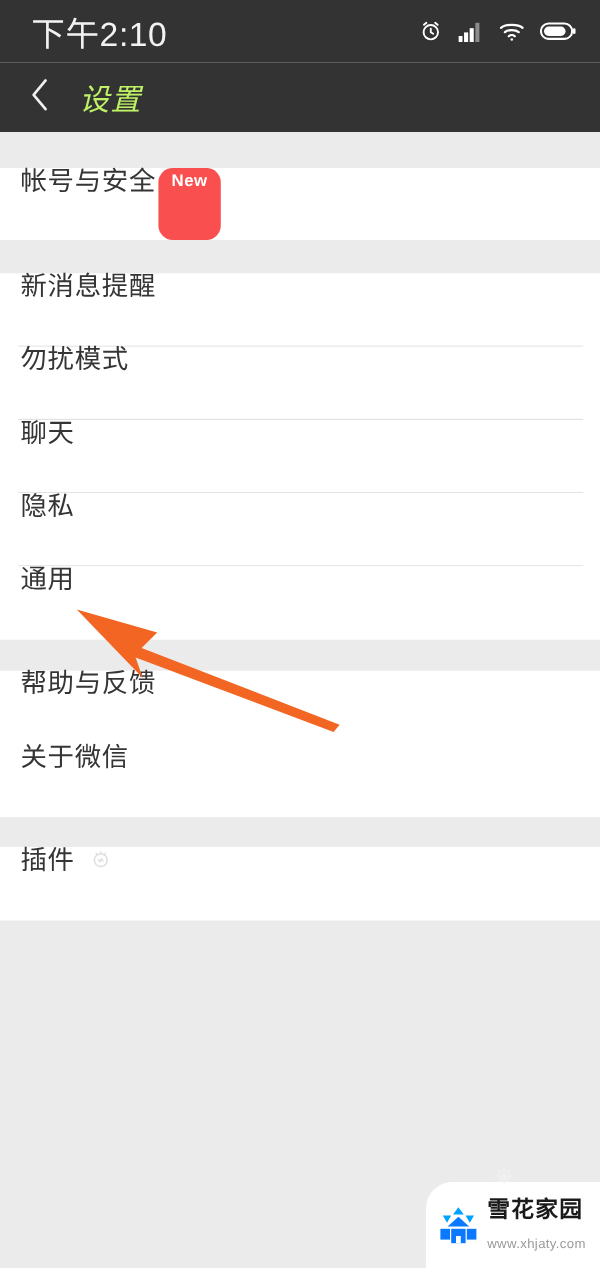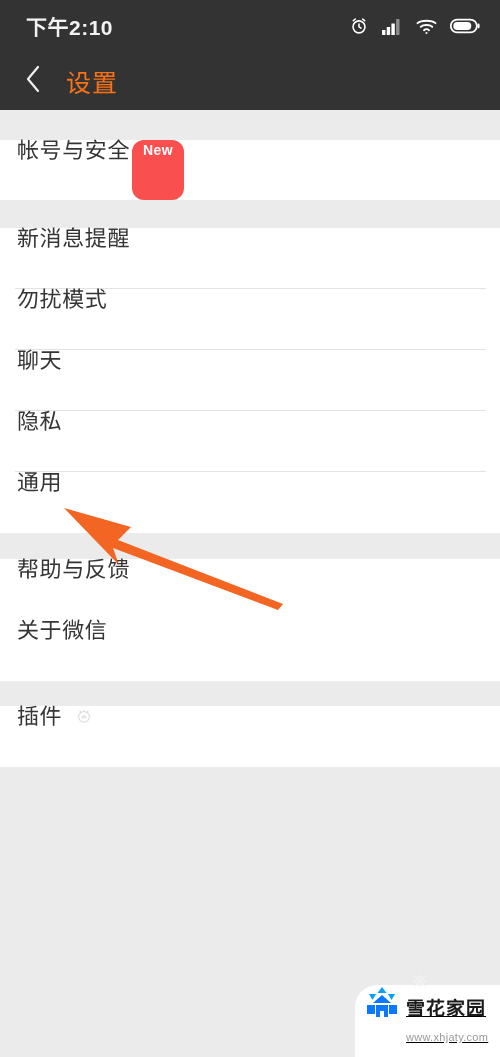--- a/index.html
+++ b/index.html
@@ -15,31 +15,31 @@
 
   
   #phone { width:500px; height:1057px; position:relative; background:#ebebeb; }
 
   
   .statusbar {
     height:52px; background:#333333; color:#ffffff;
     display:flex; align-items:center; justify-content:space-between;
     padding:0 20px 0 26px;
   }
-  .status-time { font-size:21px; letter-spacing:.5px; color:#f2f2f2;font-weight:bold; }
+  .status-time { font-size:28px; letter-spacing:.5px; color:#f2f2f2; }
   .status-icons { display:flex; align-items:center; gap:13px; }
   .icon-svg { display:block; }
 
   
   .navbar {
     height:58px; background:#333333;
     display:flex; align-items:center; padding-left:16px; gap:16px;
   }
   .back-btn { width:34px; height:40px; display:flex; align-items:center; justify-content:center; cursor:pointer; }
-  .nav-title { font-size:25px; color:#f97316; letter-spacing:1px; }
+  .nav-title { font-size:25px; color:#bef264; letter-spacing:1px;font-style:italic; }
 
   
   .content { background:#ebebeb; }
   .gap { background:#ebebeb; }
   .gap-1 { height:30px; }
   .gap-2 { height:28px; }
   .gap-3 { height:26px; }
   .gap-4 { height:25px; }
   .gap-5 { height:25px; }
 
@@ -96,24 +96,23 @@
     pointer-events:none;
   }
 
   
   .watermark {
     position:absolute;
     right:0; bottom:0;
     width:145px; height:72px;
     background:#ffffff;
     border-top-left-radius:22px;
-    display:flex; 
+    display:flex; align-items:center;
     padding-left:10px;
     gap:7px;
-    text-decoration:underline;
   }
   .wm-logo { width:34px; height:34px; flex:0 0 auto; }
   .wm-text { display:flex; flex-direction:column; justify-content:center; gap:2px; }
   .wm-name { font-size:19px; color:#1a1a1a; font-weight:bold; letter-spacing:1px; line-height:1; }
   .wm-url { font-size:11px; color:#9a9a9a; letter-spacing:.3px; line-height:1;margin-top:12px; }
   .wm-ghost {
     position:absolute;
     right:48px; top:-16px;
     width:40px; height:22px;
     color:#f2f2f2;

